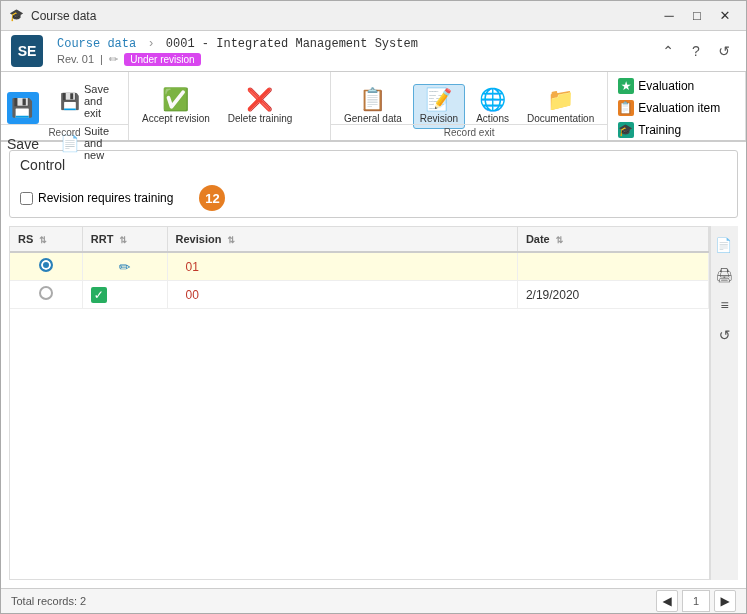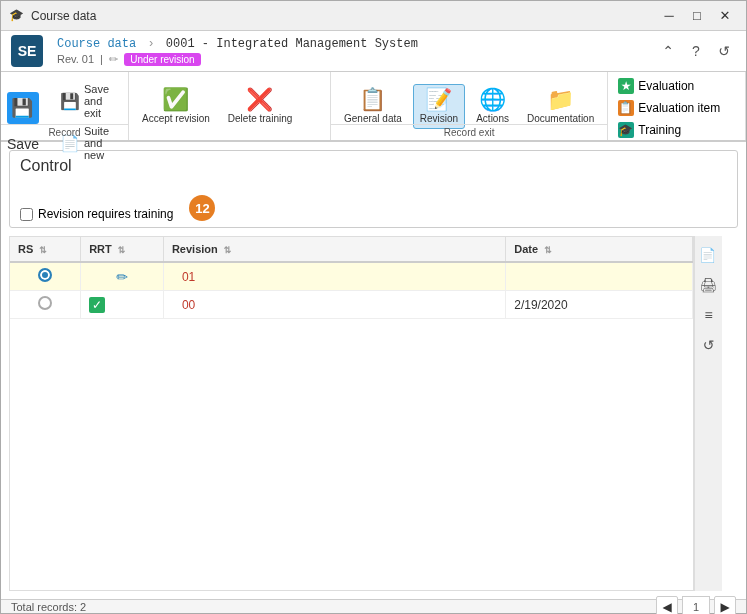--- a/index.html
+++ b/index.html
@@ -120,23 +120,23 @@
     .se-icon-teal { background: #16a085; color: white; }
 
     
     .control-section {
       border: 1px solid #ccc;
       margin: 8px;
       border-radius: 3px;
       padding: 6px 10px;
     }
     .control-legend {
-      font-size: 16px; color: #333; margin-bottom: 20px;
-    }
-    .control-row { display: flex; align-items: flex-end; gap: 12px; }
+      font-size: 14px; color: #333; margin-bottom: 12px;
+    }
+    .control-row { display: flex; align-items: center; gap: 22px; }
     .checkbox-label { display: flex; align-items: center; gap: 5px; cursor: pointer; font-size: 12px; }
     .badge-17 {
       width: 26px; height: 26px; background: #e67e22; border-radius: 50%;
       color: white; font-size: 13px; font-weight: bold;
       display: flex; align-items: center; justify-content: center;
       margin-left: 4px;
     }
 
     
     .table-container { margin: 0 8px; flex: 1; border: 1px solid #ddd; overflow: auto; }
@@ -180,21 +180,21 @@
       display: flex; flex-direction: column; align-items: center; padding: 8px 0; gap: 8px;
     }
     .right-panel-btn {
       width: 22px; height: 22px; cursor: pointer; color: #555;
       display: flex; align-items: center; justify-content: center; font-size: 14px;
     }
 
     
     .status-bar {
       background: #f5f5f5; border-top: 1px solid #ccc;
-      height: 14px; display: flex; align-items: center; justify-content: space-between;
+      height: 25px; display: flex; align-items: center; justify-content: space-between;
       padding: 0 10px; font-size: 11px; color: #555;
     }
     .pagination { display: flex; align-items: center; gap: 4px; }
     .page-btn {
       width: 22px; height: 22px; border: 1px solid #ccc; background: white;
       cursor: pointer; display: flex; align-items: center; justify-content: center;
       font-size: 12px; border-radius: 2px; color: #333;
     }
     .page-num {
       width: 28px; height: 22px; border: 1px solid #ccc; background: white;
@@ -326,21 +326,21 @@
         <div class="control-legend">Control</div>
         <div class="control-row">
           <label class="checkbox-label">
             <input type="checkbox" style="">
             <span>Revision requires training</span>
           </label>
           <div class="badge-17">12</div>
         </div>
       </div>
 
-      <div style="display:flex; flex:1; margin: 0 24px 8px 8px; gap:0;">
+      <div style="display:flex; flex:1; margin: 0 8px 8px 8px; gap:0;">
         <div class="table-container" style="flex:1; margin:0;">
           <table>
             <thead>
               <tr>
                 <th>RS <span class="sort-icon">⇅</span></th>
                 <th>RRT <span class="sort-icon">⇅</span></th>
                 <th>Revision <span class="sort-icon">⇅</span></th>
                 <th>Date <span class="sort-icon">⇅</span></th>
               </tr>
             </thead>

